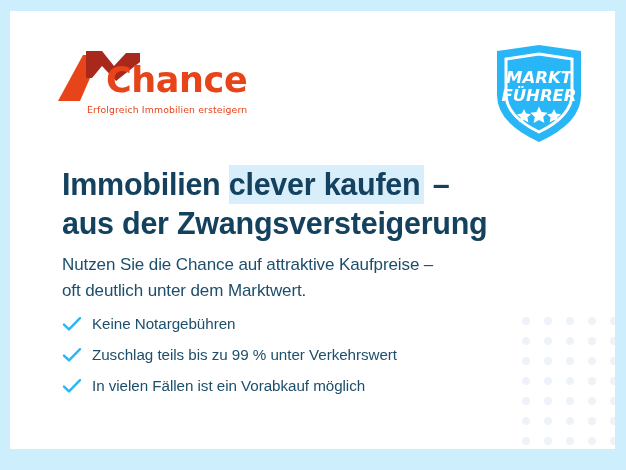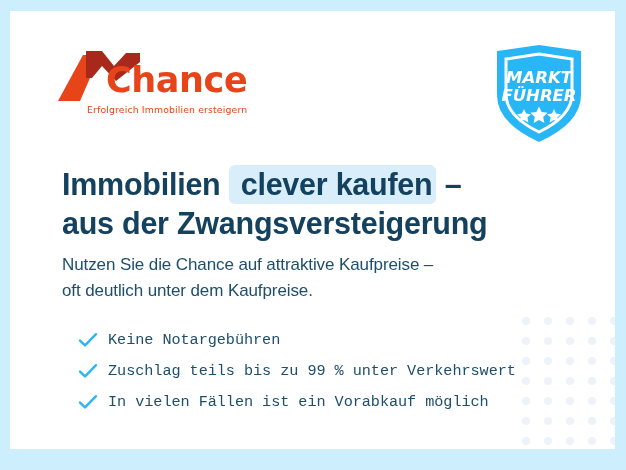--- a/index.html
+++ b/index.html
@@ -90,22 +90,22 @@
     top: 134px;
     width: 470px;
     font-size: 30.5px;
     font-weight: bold;
     color: #14425e;
     line-height: 1.28;
     letter-spacing: -0.25px;
   }
   .hl-mark {
     background: #d8eefa;
-    padding: 2px 4px 3px 12px;
-    border-radius: 6px;
+    padding: 2px 4px 3px 0;
+    border-radius: 0;
     box-decoration-break: clone;
     -webkit-box-decoration-break: clone;
   }
 
   
   #subheading {
     position: absolute;
     left: 52px;
     top: 224px;
     width: 480px;
@@ -185,23 +185,23 @@
         <g fill="#ffffff">
           <polygon points="33,66 35.1,70.6 40,71.2 36.4,74.6 37.4,79.6 33,77.1 28.6,79.6 29.6,74.6 26,71.2 30.9,70.6"></polygon>
           <polygon points="48,63.5 50.6,69 56.6,69.8 52.2,73.9 53.4,80 48,77 42.6,80 43.8,73.9 39.4,69.8 45.4,69"></polygon>
           <polygon points="63,66 65.1,70.6 70,71.2 66.4,74.6 67.4,79.6 63,77.1 58.6,79.6 59.6,74.6 56,71.2 60.9,70.6"></polygon>
         </g>
       </svg>
     </div>
 
     <h1 id="headline"><span>Immobilien </span><span class="hl-mark">clever kaufen</span><span> –</span><br><span>aus der Zwangsversteigerung</span></h1>
 
-    <p id="subheading"><span>Nutzen Sie die Chance auf attraktive Kaufpreise –</span><br><span>oft deutlich unter dem Kaufpreise.</span></p>
-
-    <ul id="benefits" style="list-style:none;margin:16px;padding:0;font-family:Liberation Mono, monospace;">
+    <p id="subheading"><span>Nutzen Sie die Chance auf attraktive Kaufpreise –</span><br><span>oft deutlich unter dem Marktwert.</span></p>
+
+    <ul id="benefits" style="list-style:none;margin:0;padding:0;">
       <li class="benefit-row">
         <span class="benefit-check">
           <svg width="20" height="16" viewBox="0 0 20 16">
               <path d="M2 8.6 L7 13.4 L18 2.2" fill="none" stroke="#29b6f6" stroke-width="2.4" stroke-linecap="round" stroke-linejoin="round"></path>
             </svg>
         </span>
         <span class="benefit-text">Keine Notargebühren</span>
       </li>
       <li class="benefit-row">
         <span class="benefit-check">

